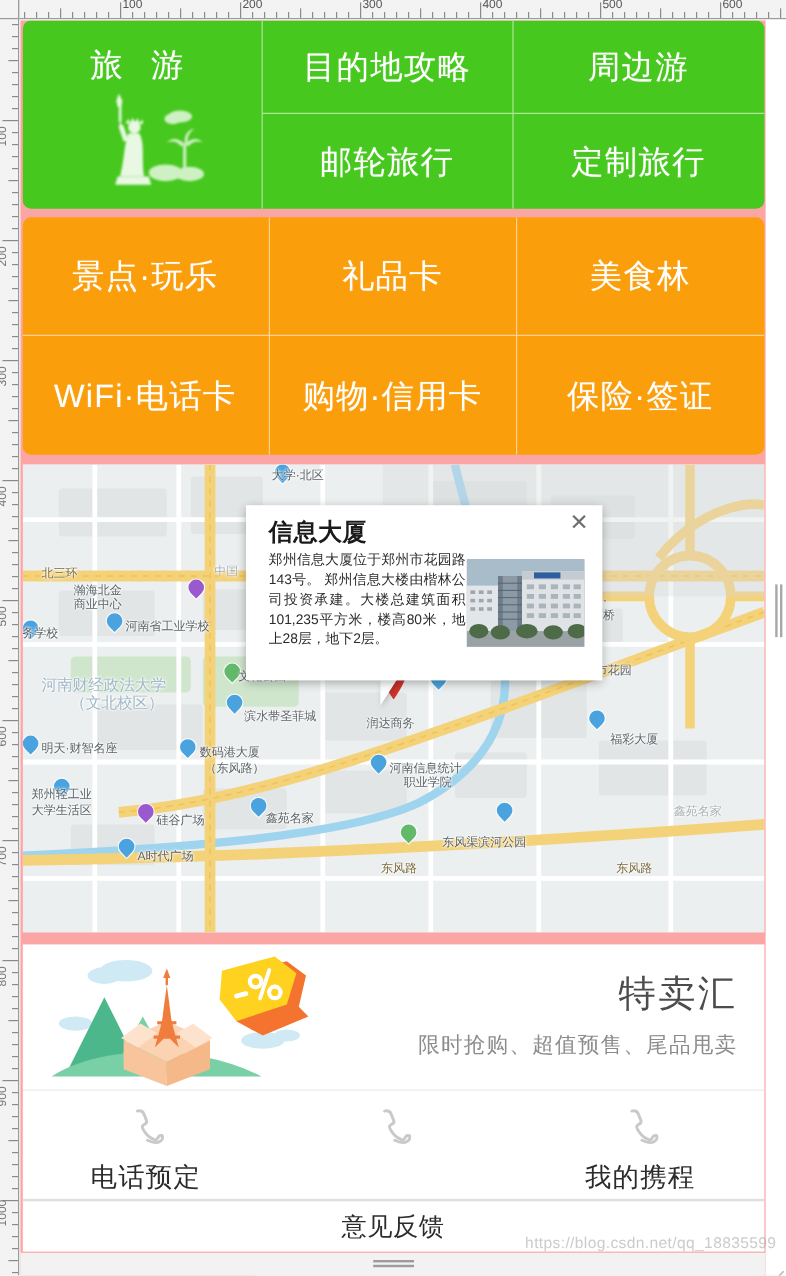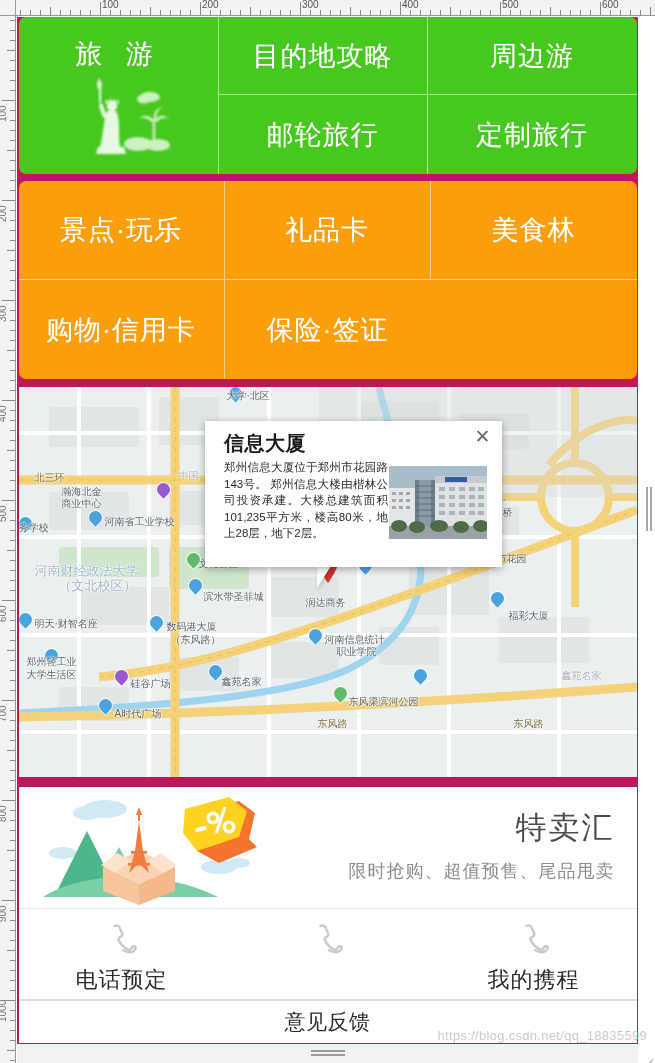--- a/index.html
+++ b/index.html
@@ -40,21 +40,21 @@
   .vtick-label {
     position: absolute; left: -3px; font-size: 10px; color: #777;
     transform: rotate(-90deg); transform-origin: left top;
     white-space: nowrap; font-family: "Liberation Sans", sans-serif;
   }
 
   
   #page {
     position: absolute; left: 17px; top: 17px;
     width: 621px; height: 1046px;
-    background: #be185d; overflow: hidden;
+    background: #fca5a5; overflow: hidden;
   }
 
   
   .cat-block {
     width: 618px; margin: 0 auto; border-radius: 7px; overflow: hidden;
     display: flex; flex-wrap: wrap;
   }
   .cat-green  { background: #46c81e; height: 157px; }
   .cat-orange { background: #fb9e0c; height: 198px; margin-top: 7px; }
 
@@ -476,20 +476,23 @@
     <div class="cat-block cat-orange">
       <div class="cat-cell o-cell r1 c1">
         <span class="lbl">景点·玩乐</span>
       </div>
       <div class="cat-cell o-cell r1 c2">
         <span class="lbl">礼品卡</span>
       </div>
       <div class="cat-cell o-cell r1">
         <span class="lbl">美食林</span>
       </div>
+      <div class="cat-cell o-cell c1">
+        <span class="lbl">WiFi·电话卡</span>
+      </div>
       <div class="cat-cell o-cell c2">
         <span class="lbl">购物·信用卡</span>
       </div>
       <div class="cat-cell o-cell">
         <span class="lbl">保险·签证</span>
       </div>
     </div>
 
     <div class="map-wrap">
       <svg class="map-canvas" viewBox="0 0 618 390" width="618" height="390">
@@ -641,21 +644,21 @@
           <div class="map-label road" style="left: 310px; top: 116px;">北三环</div>
           <div class="map-label" style="left: 444px; top: 106px;">中州大道·</div>
           <div class="map-label" style="left: 444px; top: 119px;">三环立交桥</div>
           <div class="map-label" style="left: 355px; top: 145px;">金融广场</div>
           <div class="map-label grey" style="left: 370px; top: 155px;">鑫苑金融广场</div>
           <div class="map-label" style="left: 448px; top: 165px;">中亨都市花园</div>
           <div class="map-label" style="left: 490px; top: 222px;">福彩大厦</div>
           <div class="map-label" style="left: 306px; top: 246px;">河南信息统计</div>
           <div class="map-label" style="left: 318px; top: 258px;">职业学院</div>
           <div class="map-label grey" style="left: 543px; top: 282px;">鑫苑名家</div>
-          <div class="map-label" style="left: 330px; top: 308px; text-align: center;">东风渠滨河公园</div>
+          <div class="map-label" style="left: 350px; top: 308px; text-align: center;">东风渠滨河公园</div>
           <div class="map-label road" style="left: 299px; top: 330px;">东风路</div>
           <div class="map-label road" style="left: 495px; top: 330px;">东风路</div>
         </div>
     </div>
 
     <div class="marker-red">
       <svg viewBox="0 0 22 30" width="22" height="30">
         <path d="M11 30 C11 30 1 16 1 10 A10 10 0 0 1 21 10 C21 16 11 30 11 30 Z" fill="#d0342c"></path>
         <circle cx="11" cy="10.5" r="3.6" fill="#ffffff"></circle>
       </svg>

